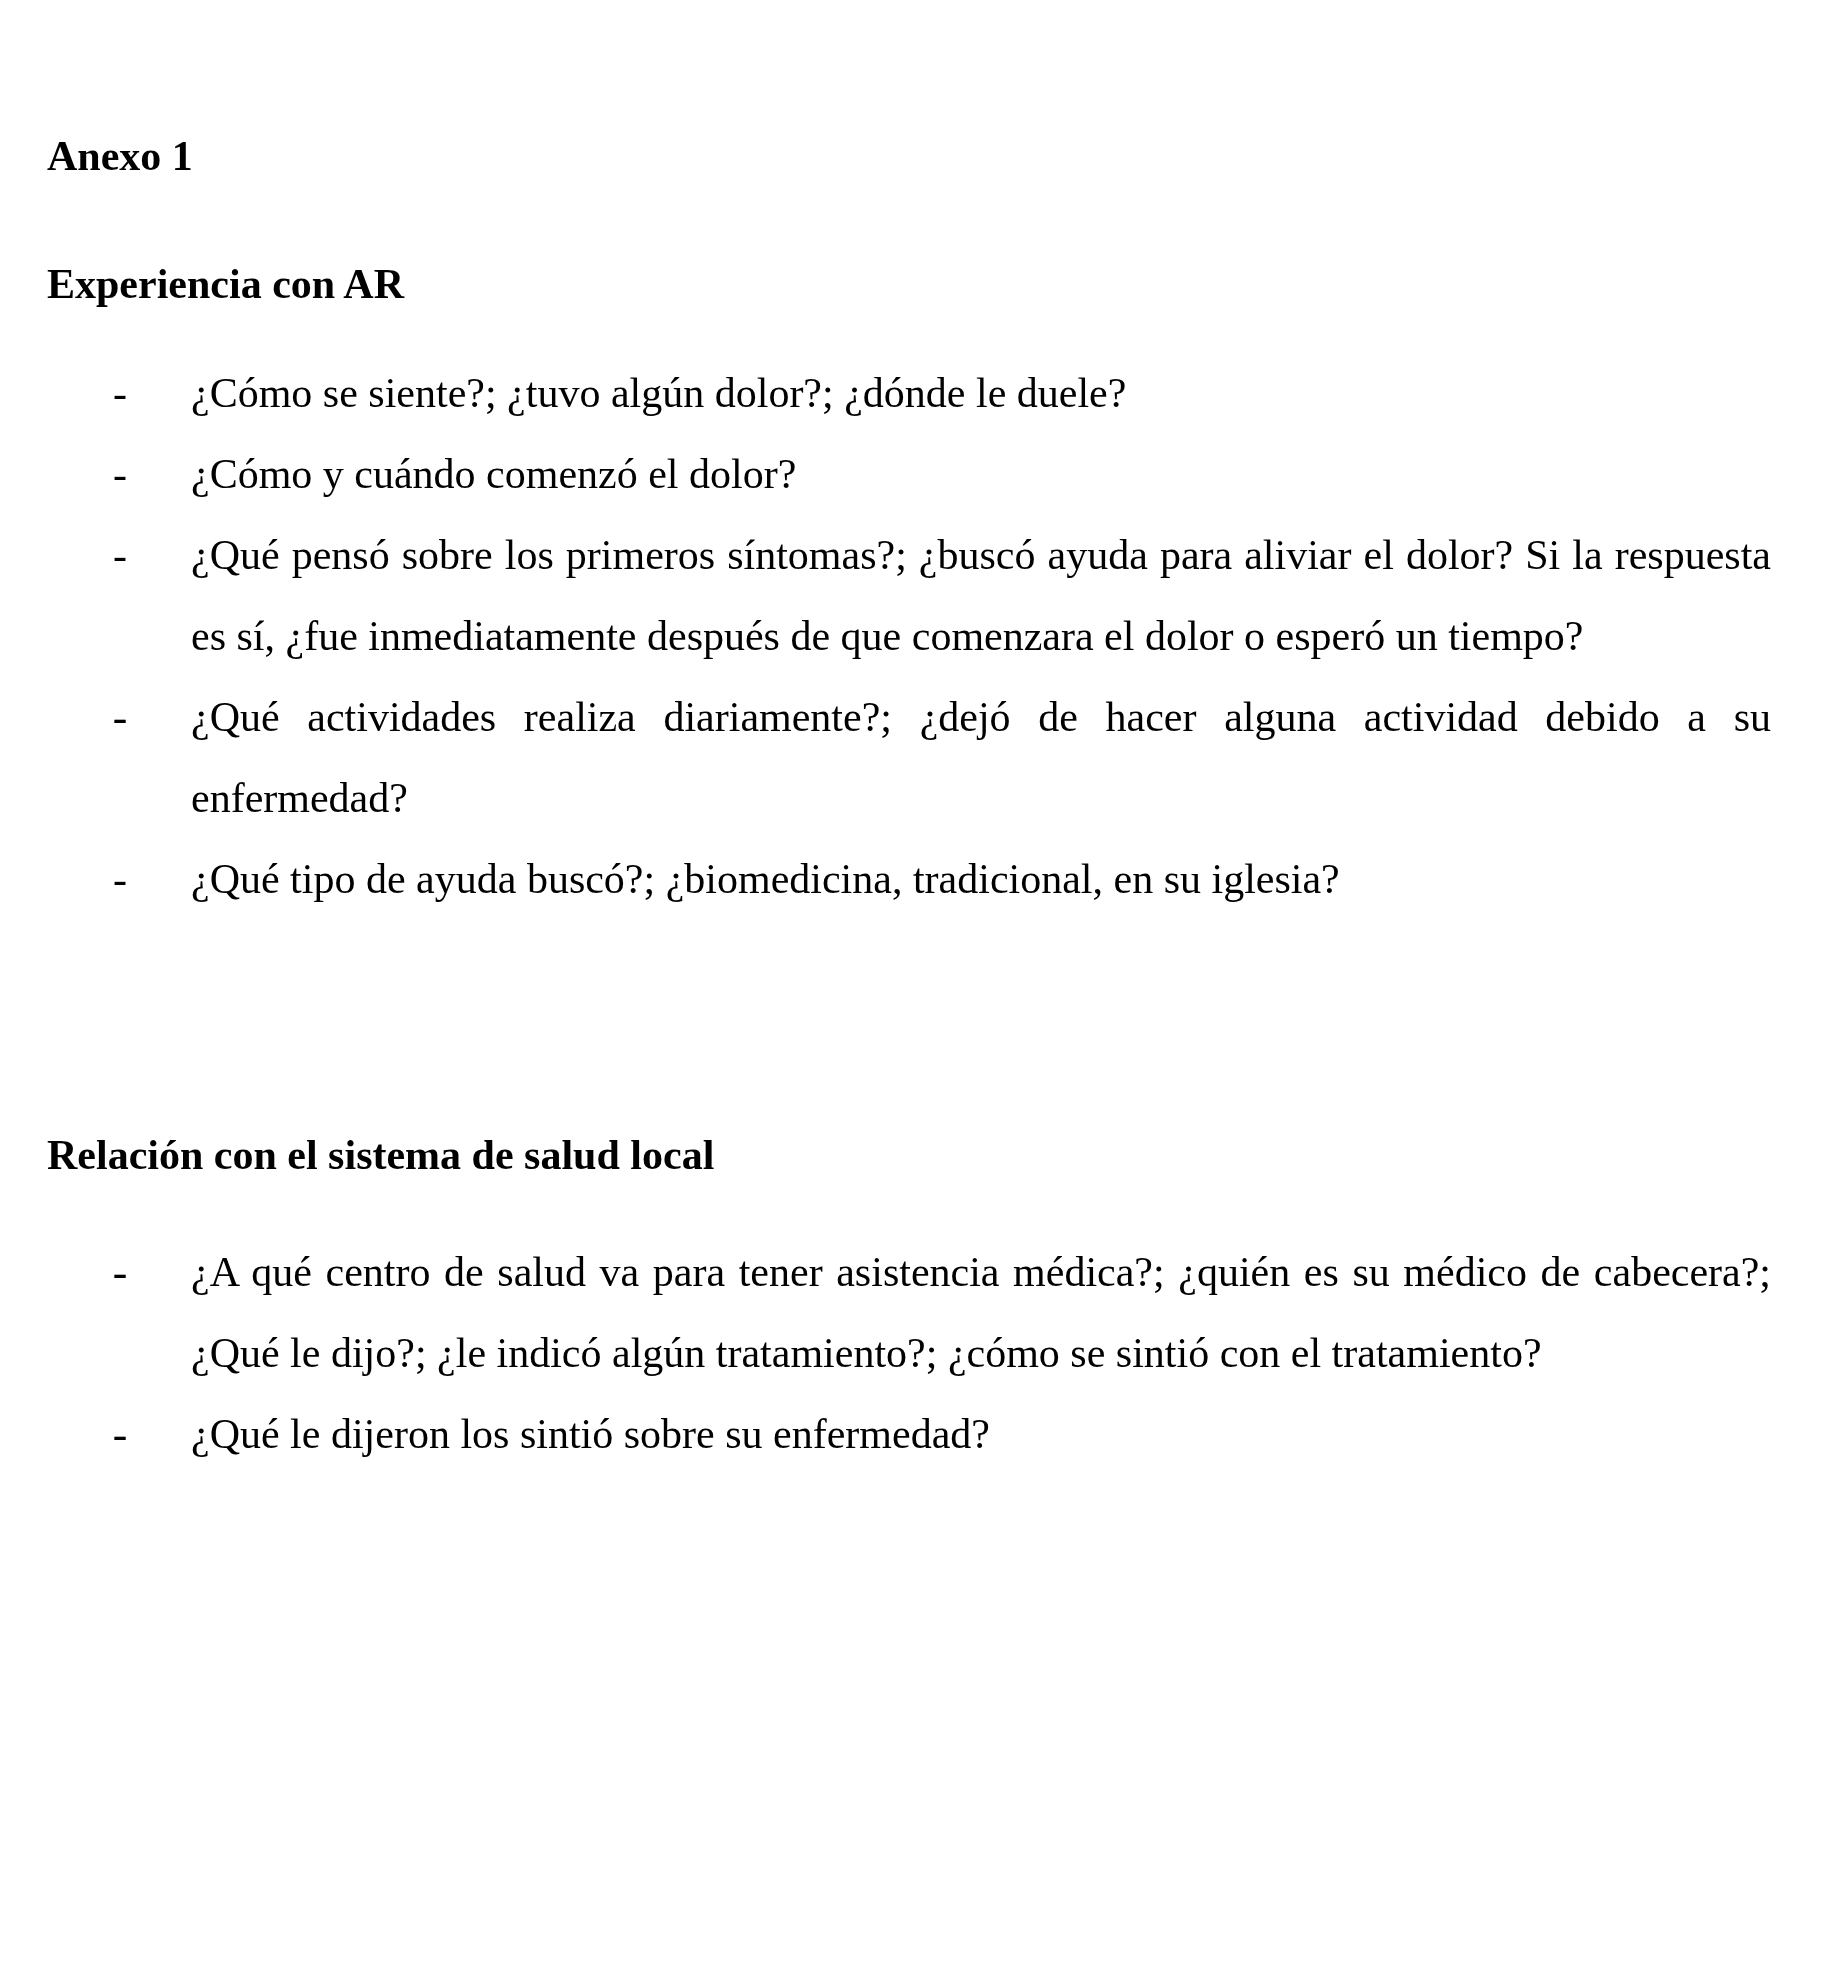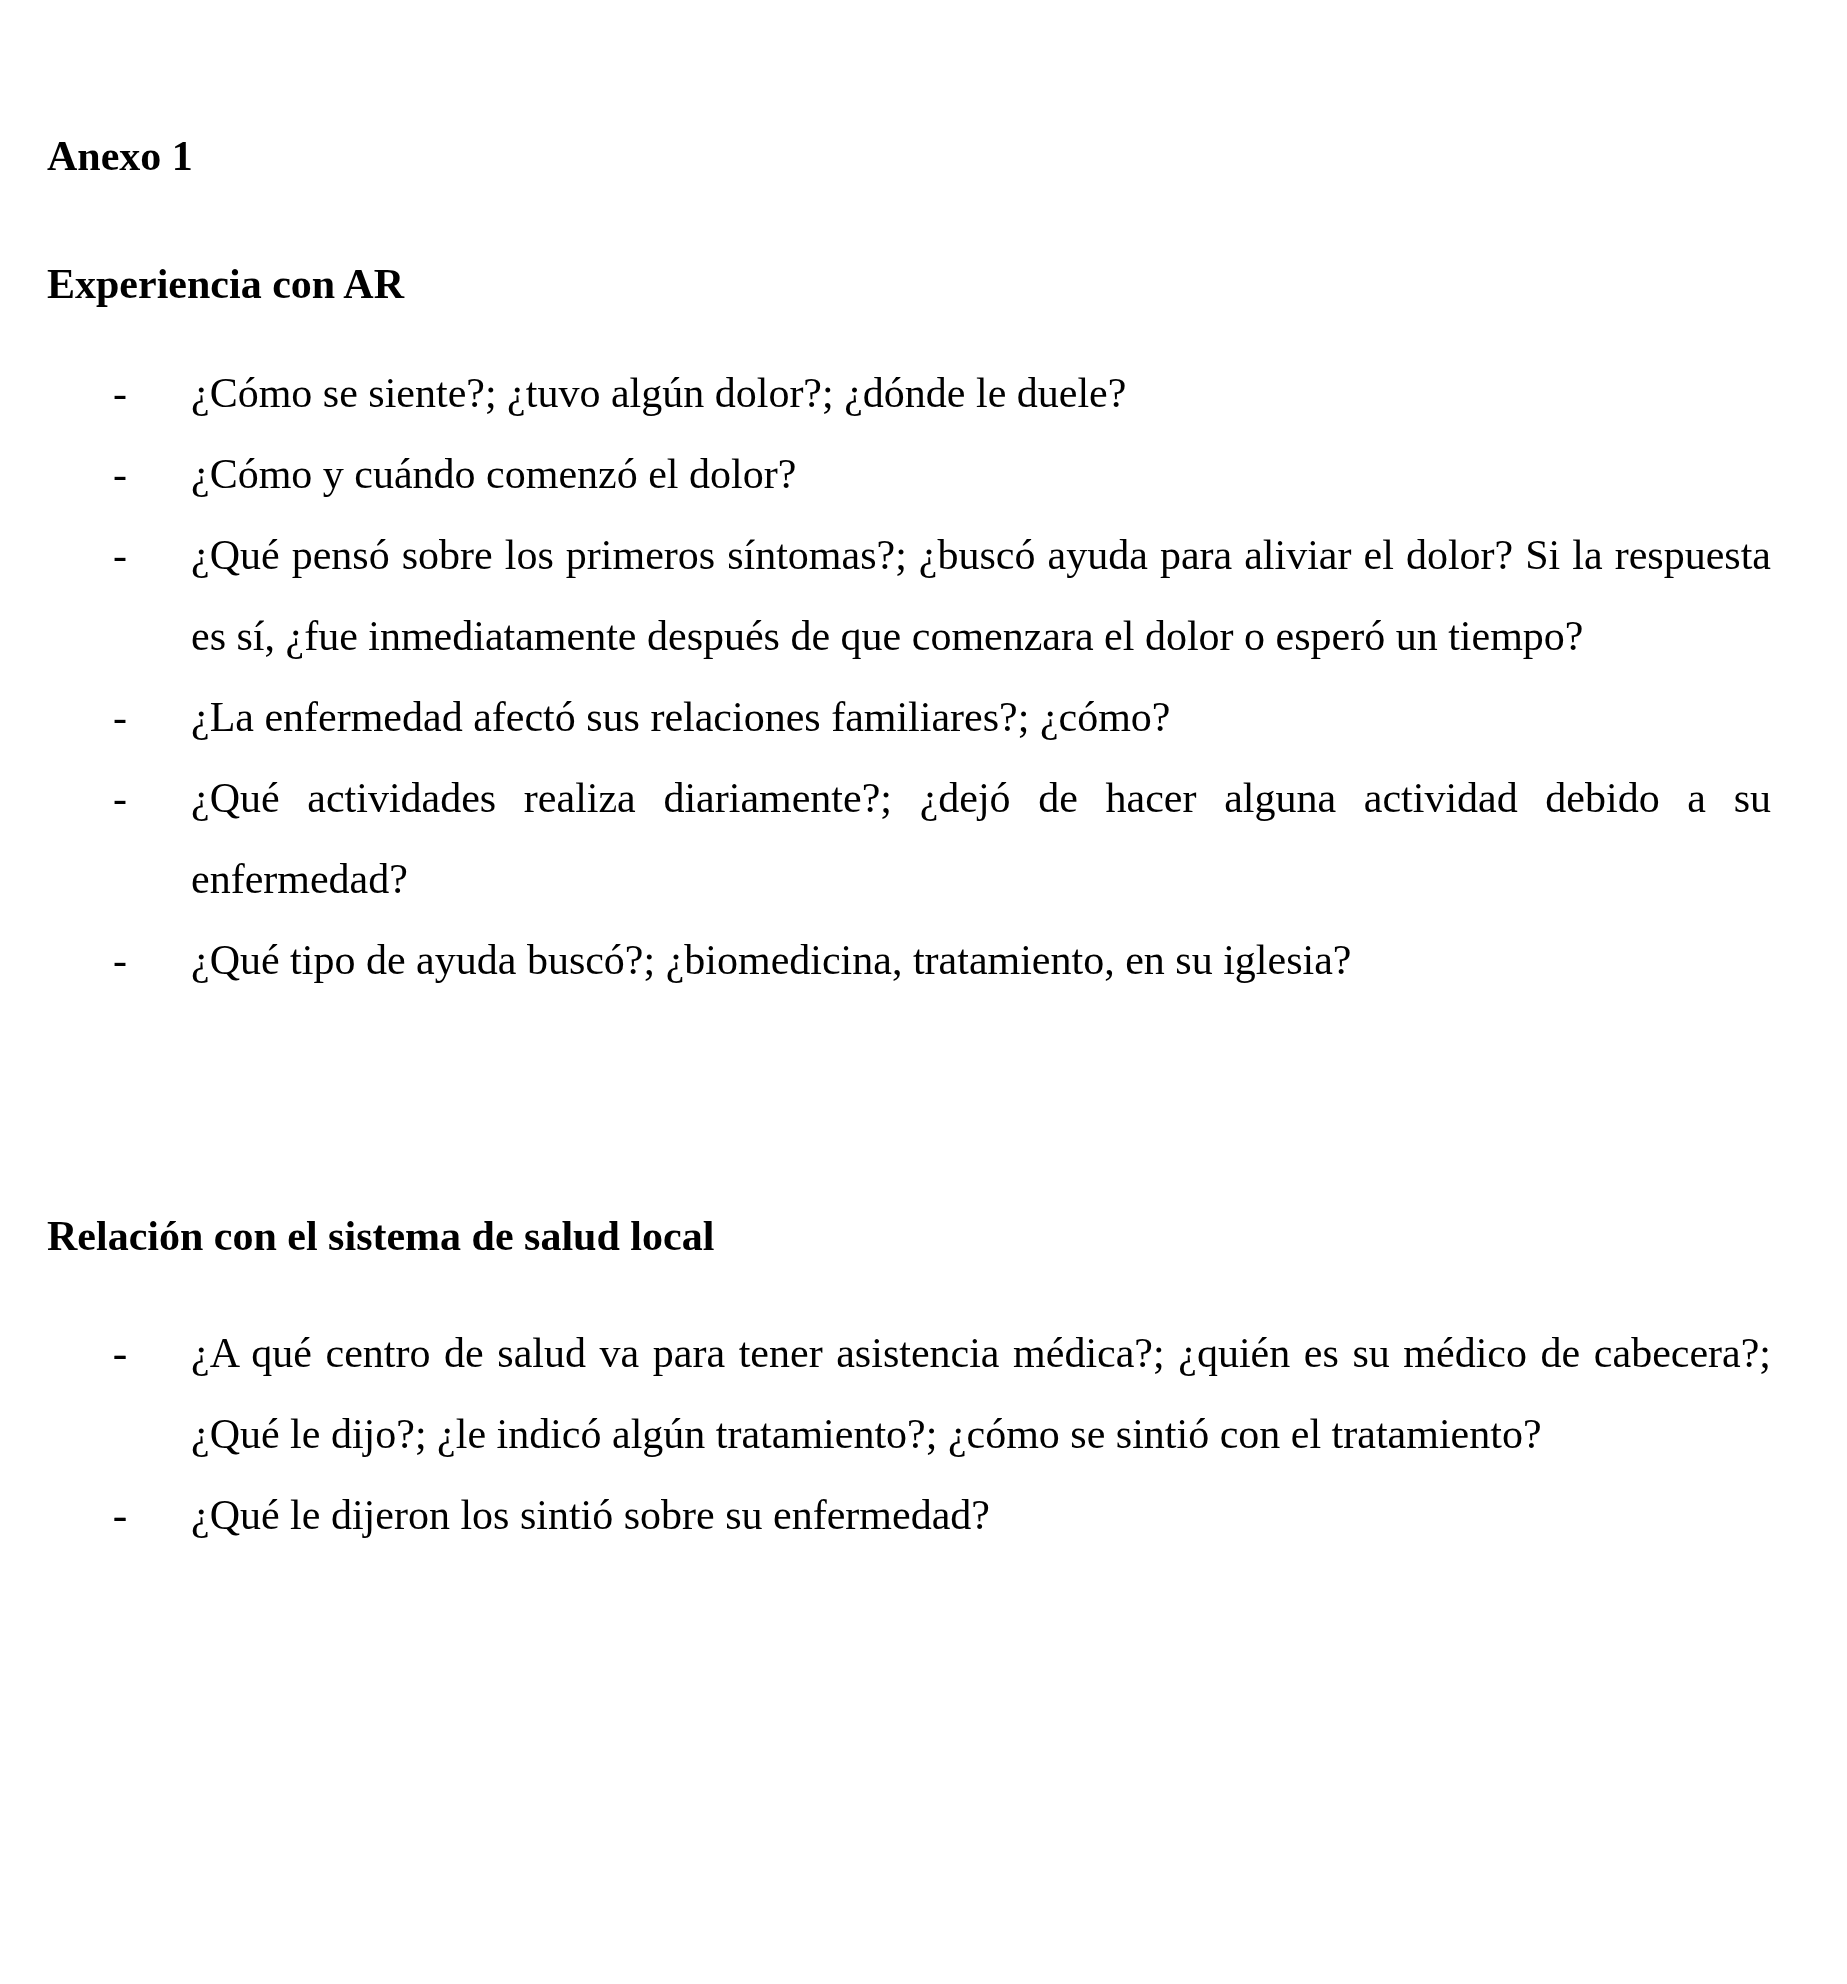--- a/index.html
+++ b/index.html
@@ -76,29 +76,28 @@
     <li class="question-item">
       <span class="bullet-dash">-</span>
       <span>¿Cómo y cuándo comenzó el dolor?</span>
     </li>
     <li class="question-item">
       <span class="bullet-dash">-</span>
       <span>¿Qué pensó sobre los primeros síntomas?; ¿buscó ayuda para aliviar el dolor? Si la respuesta es sí, ¿fue inmediatamente después de que comenzara el dolor o esperó un tiempo?</span>
     </li>
     <li class="question-item">
       <span class="bullet-dash">-</span>
-      <span>¿La enfermedad afectó sus relaciones familiares?; ¿cómo?</span>
     </li>
     <li class="question-item">
       <span class="bullet-dash">-</span>
       <span>¿Qué actividades realiza diariamente?; ¿dejó de hacer alguna actividad debido a su enfermedad?</span>
     </li>
     <li class="question-item">
       <span class="bullet-dash">-</span>
-      <span>¿Qué tipo de ayuda buscó?; ¿biomedicina, tratamiento, en su iglesia?</span>
+      <span>¿Qué tipo de ayuda buscó?; ¿biomedicina, tradicional, en su iglesia?</span>
     </li>
   </ul>
 
   <h2 class="section-heading second">Relación con el sistema de salud local</h2>
 
   <ul class="question-list second">
     <li class="question-item">
       <span class="bullet-dash">-</span>
     </li>
     <li class="question-item">

